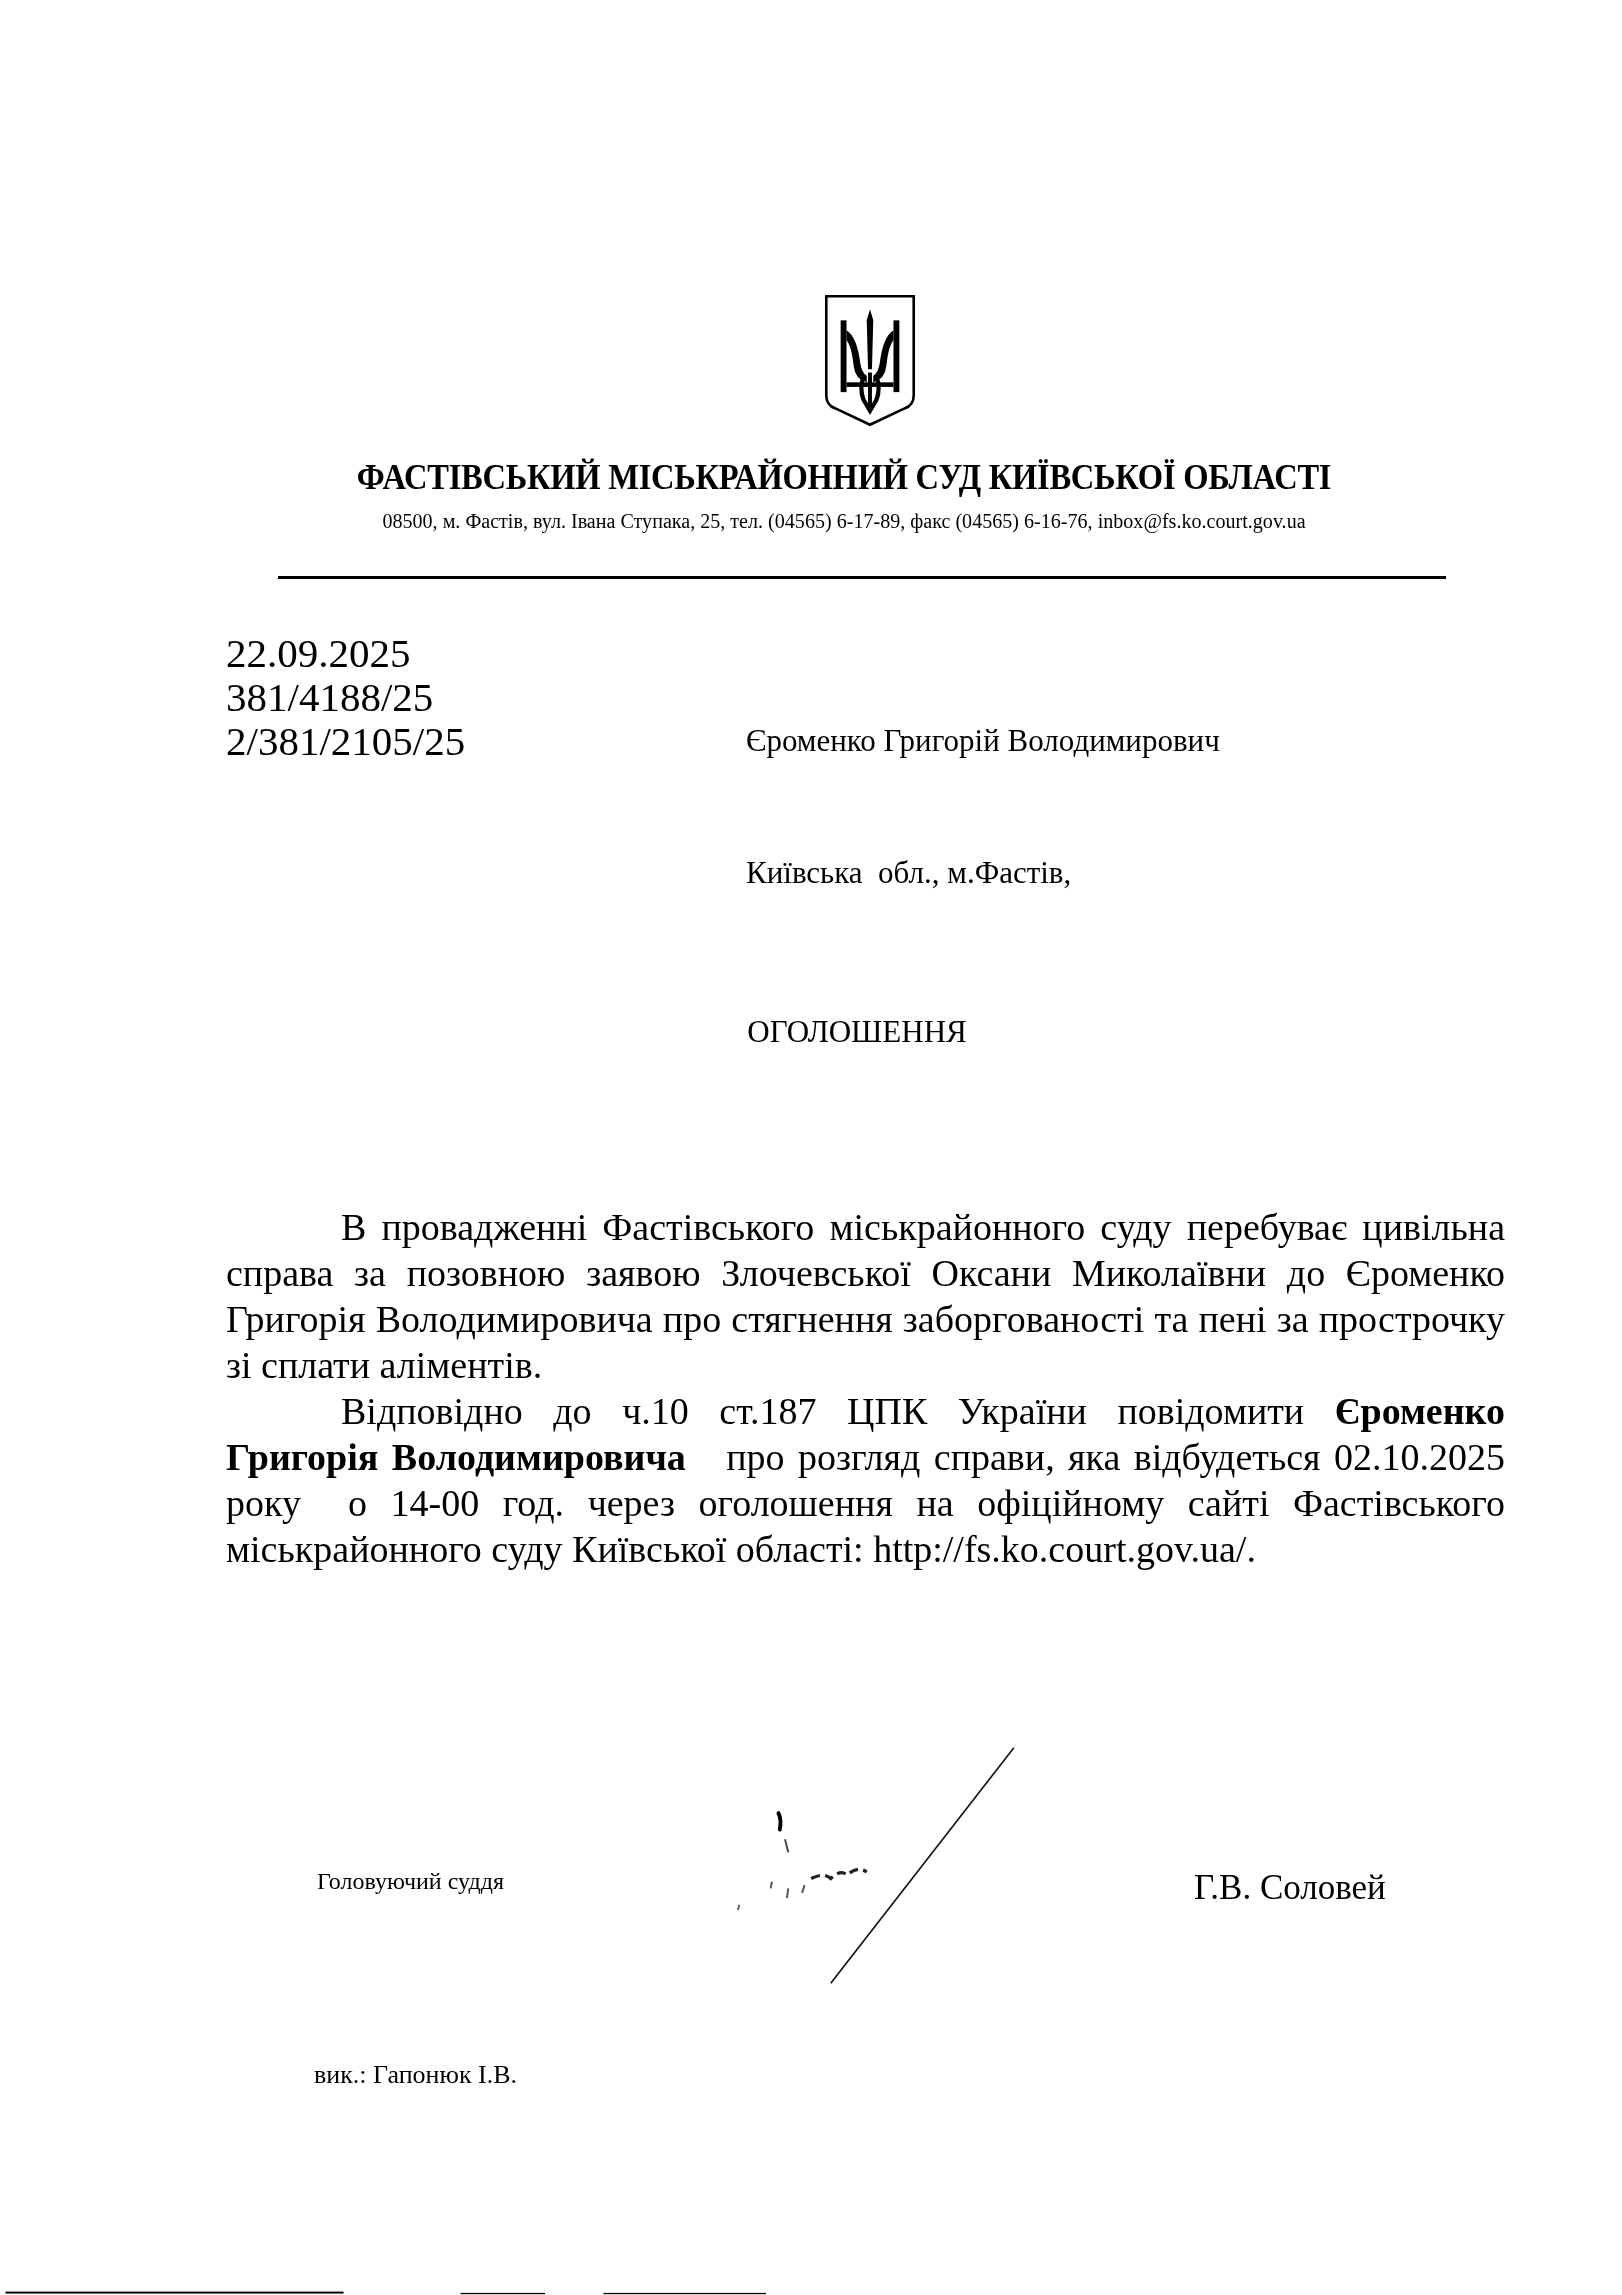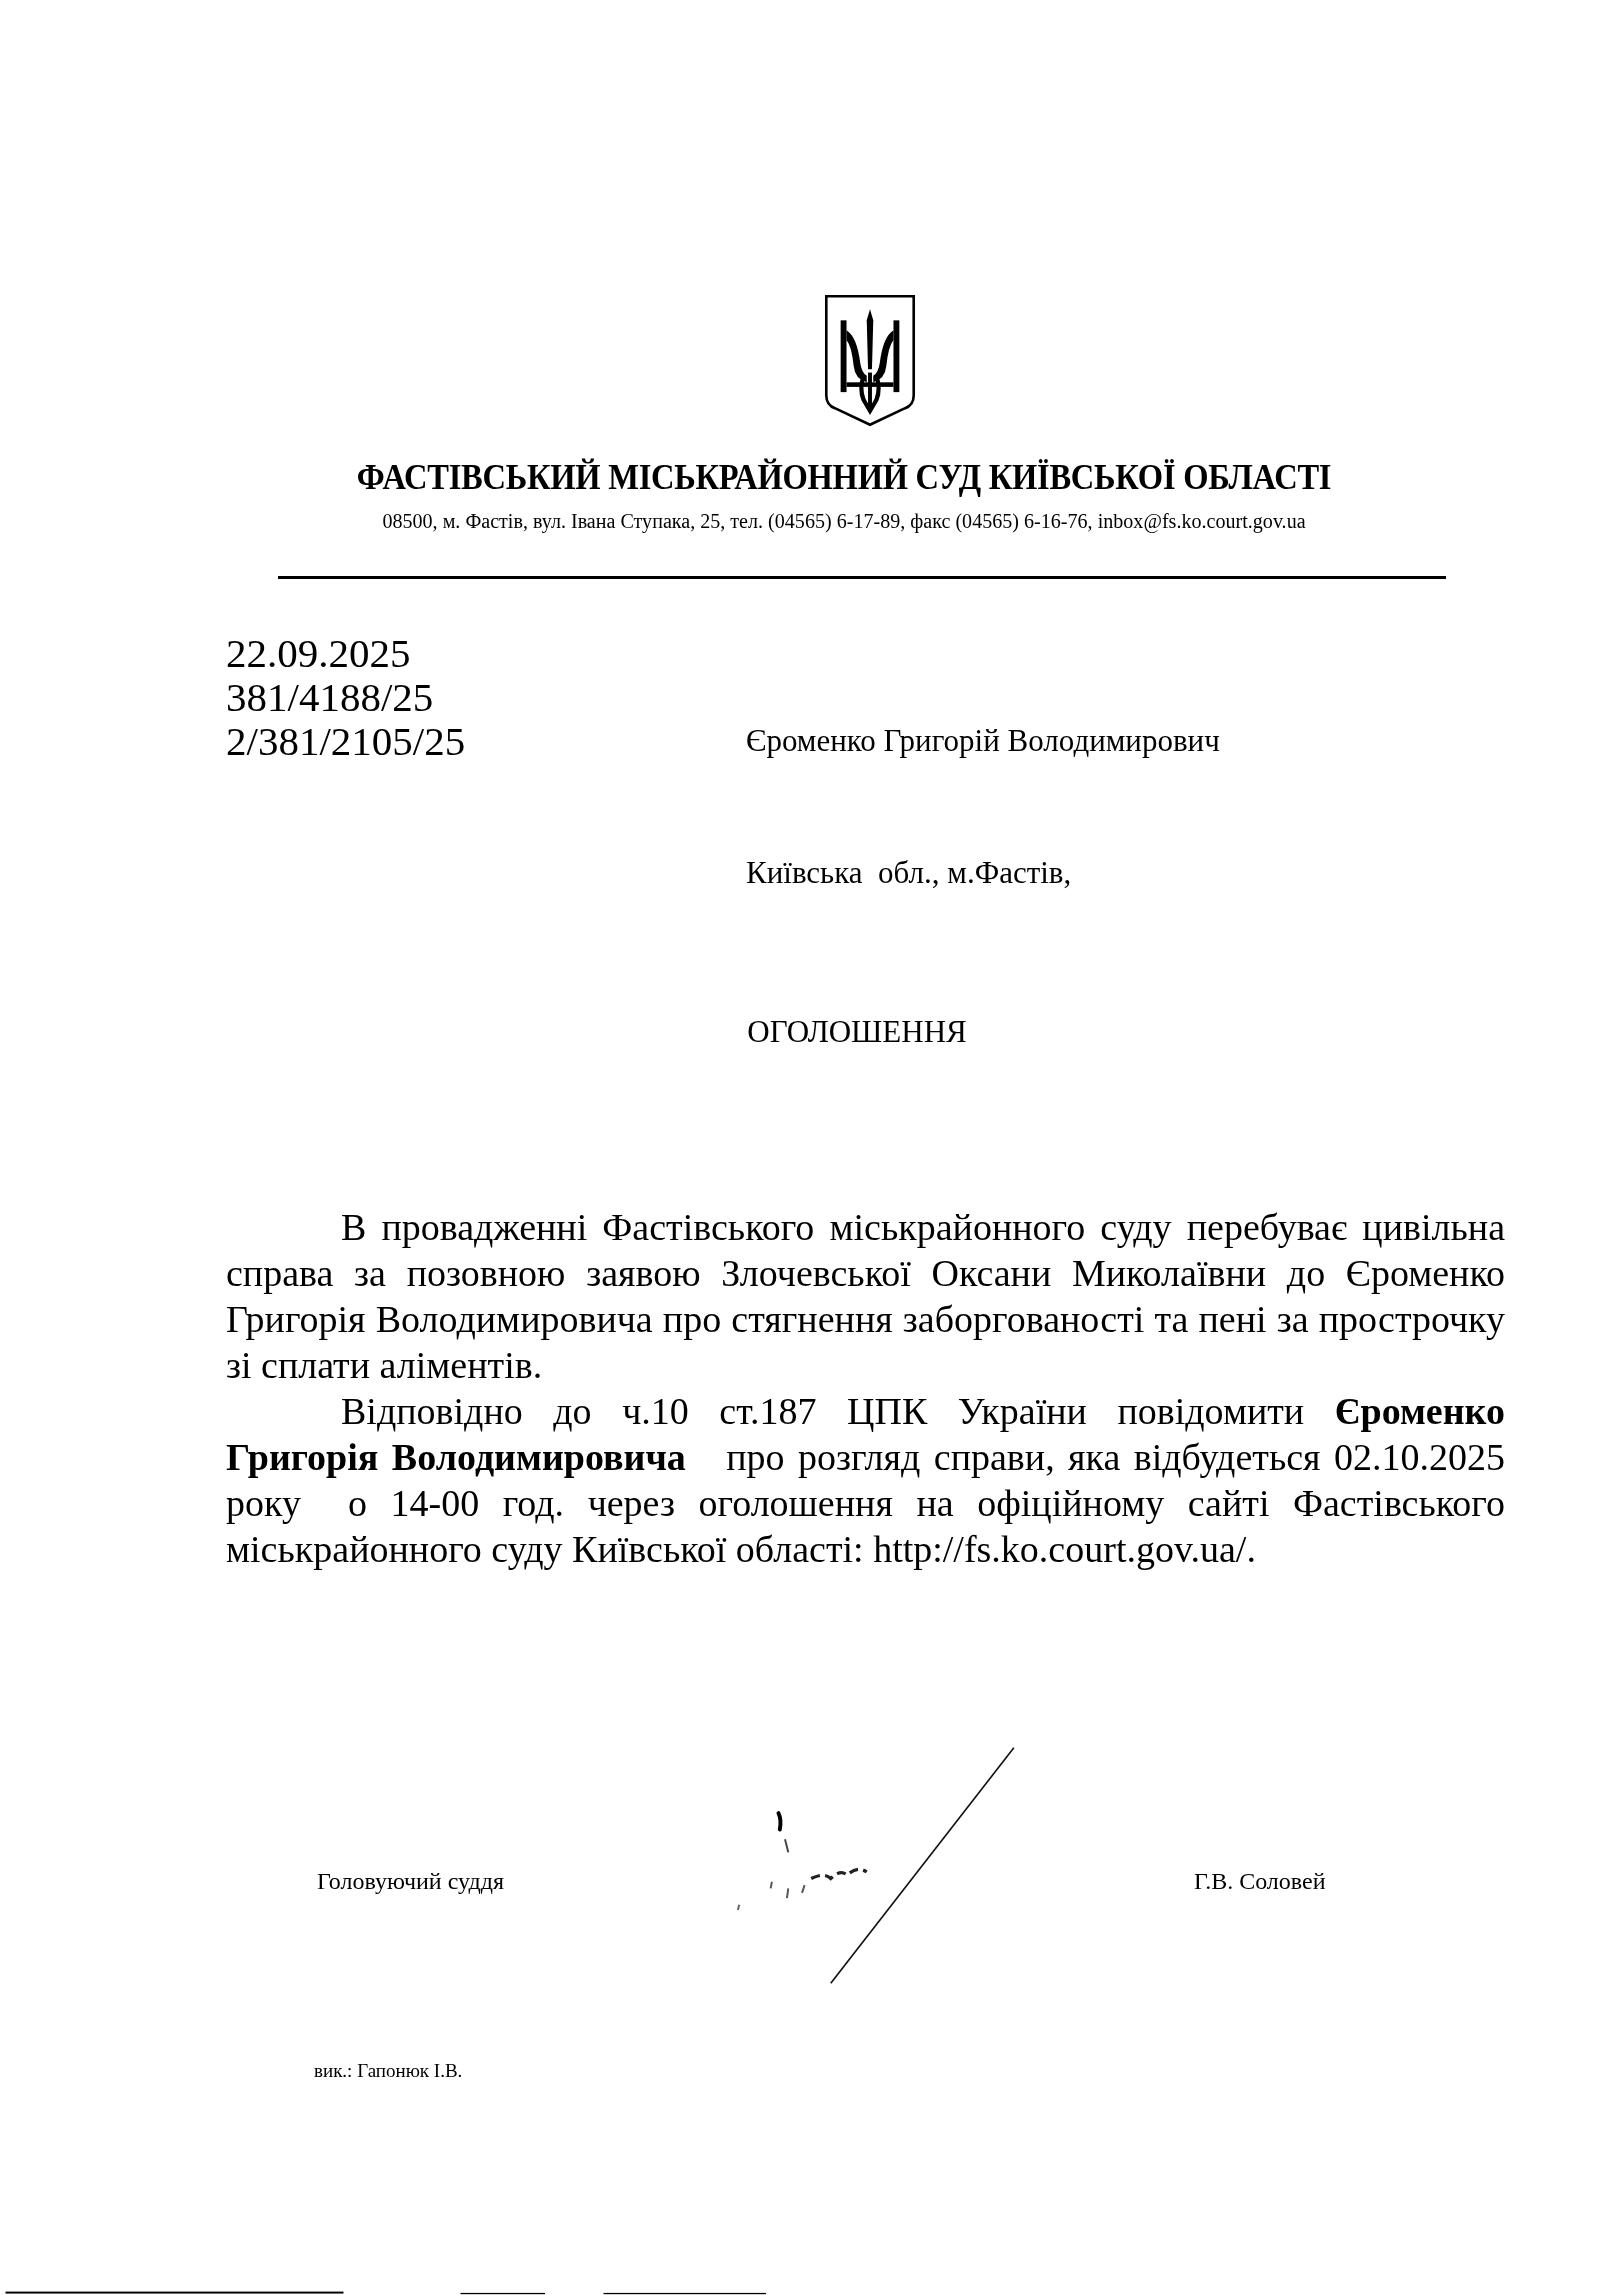--- a/index.html
+++ b/index.html
@@ -14,23 +14,23 @@
                    font-size:21.6px; transform:scaleX(0.93); transform-origin:844px 0; }
   .rule { left:278px; top:576px; width:1168px; height:2.6px; background:#000; }
   .refs { left:226px; top:631px; font-size:41px; line-height:44px; }
   .recipient { left:746px; top:631px; font-size:31px; line-height:44px; white-space:pre; }
   .heading { left:0; width:1714px; top:1014px; text-align:center; font-size:31px; }
   .body { left:226px; top:1204px; width:1279px; font-size:38px; line-height:46px;
           text-align:justify; }
   .body p { margin:0; text-indent:115px; }
   .body b { font-weight:bold; }
   .sig-role { left:317px; top:1868px; font-size:24px;text-align:right; }
-  .sig-name { left:1194px; top:1868px; font-size:24px; }
+  .sig-name { left:1194px; top:1868px; font-size:35px; }
   .signature { left:700px; top:1741px; width:340px; height:262px; }
-  .executor { left:314px; top:2060px; font-size:19px; }
+  .executor { left:314px; top:2060px; font-size:26px; }
   .scan-edge { left:0; top:2289px; width:1623px; height:6.5px; }
 </style>
 </head>
 <body>
 
 <svg class="abs emblem" viewBox="0 0 150 210">
   <path d="M8 8 H142 V160 Q142 175 128 180 L75 205 L22 180 Q8 175 8 160 Z" fill="none" stroke="#000" stroke-width="4"></path>
   <g fill="#000">
     <rect x="30" y="45" width="9" height="110"></rect>
     <rect x="111" y="45" width="9" height="110"></rect>

